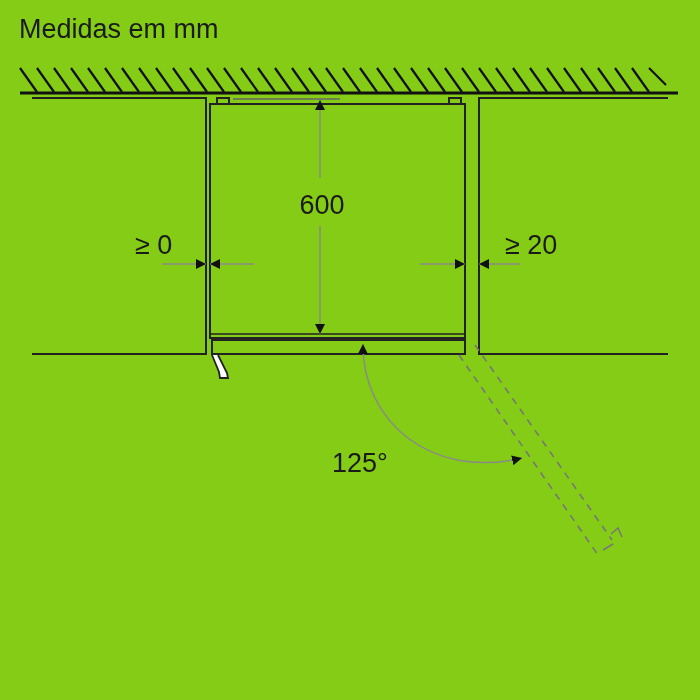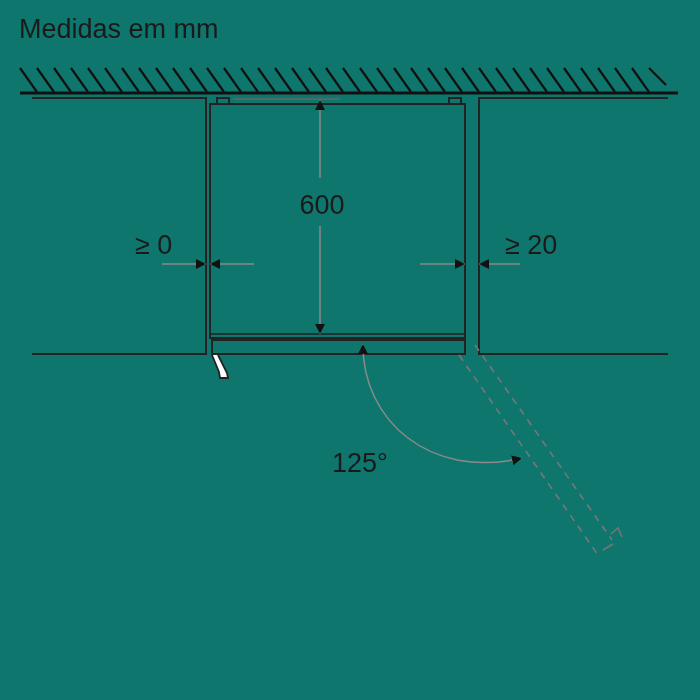--- a/index.html
+++ b/index.html
@@ -1,16 +1,16 @@
 <!DOCTYPE html>
 <html><head>
   <meta charset="utf-8">
   <style>
     html, body { margin: 0; padding: 0; background: #ffffff; }
-    .canvas { position: relative; width: 700px; height: 700px; background: #0f766e; overflow: hidden; }
+    .canvas { position: relative; width: 700px; height: 700px; background: #84cc16; overflow: hidden; }
     .title {
       position: absolute; left: 19px; top: 14px;
       font-family: "Liberation Sans", sans-serif; font-size: 27px; color: #1a1a1a;
       letter-spacing: 0px;
     }
     svg { position: absolute; left: 0; top: 0; }
     .lbl { font-family: "Liberation Sans", sans-serif; fill: #1a1a1a; }
   </style>
 </head>
 <body>

